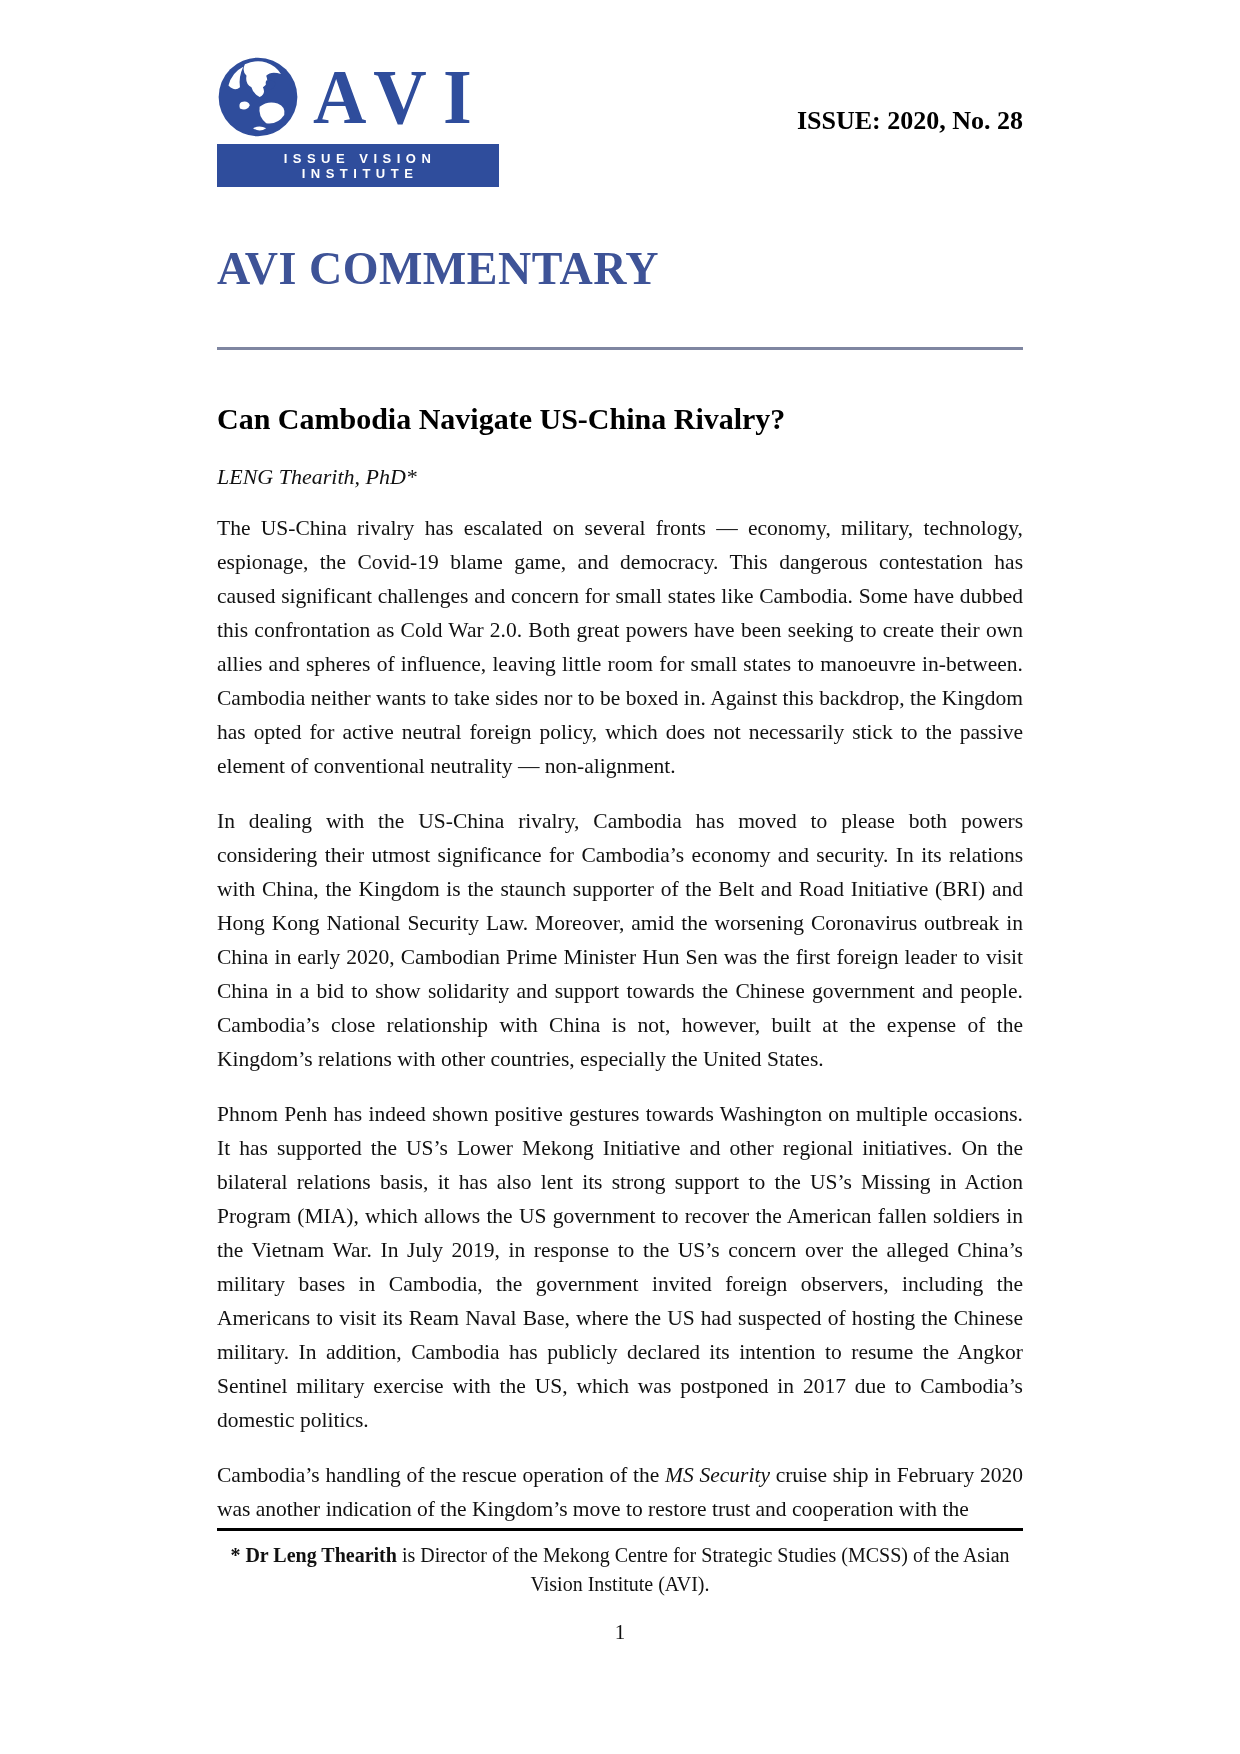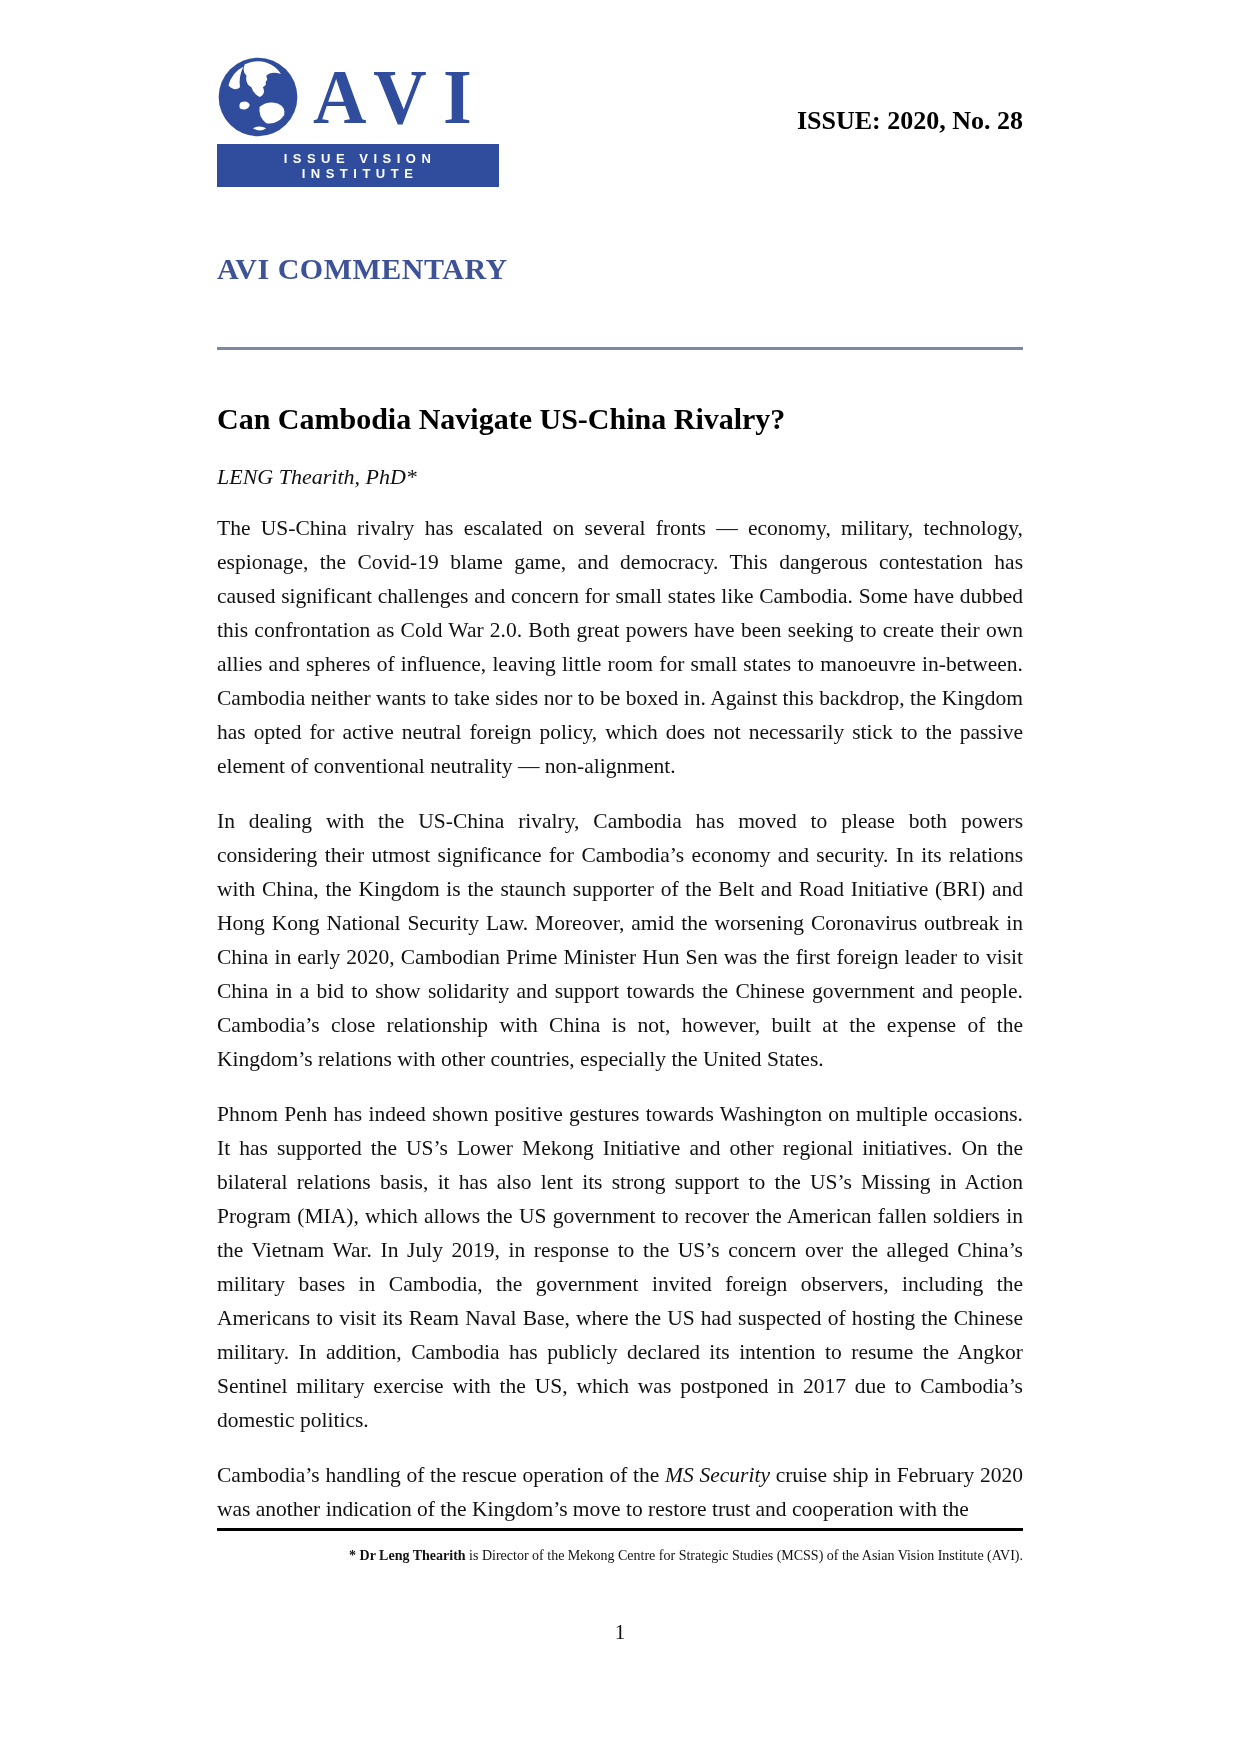--- a/index.html
+++ b/index.html
@@ -51,21 +51,21 @@
     margin-top: 50px;
     font-weight: bold;
     font-size: 26px;
     text-align: left;
     color: #000000;
   }
 
   
   .masthead-title {
     margin-top: 56px;
-    font-size: 30px;
+    font-size: 46px;
     line-height: 52px;
     font-weight: bold;
     color: #3e5397;
     letter-spacing: 0.5px;
   }
   .dateline {
     margin-top: 16px;
     font-size: 22px;
     font-weight: bold;
     color: #000000;
@@ -104,23 +104,23 @@
   
   .footnote-block {
     position: absolute;
     left: 133px;
     right: 133px;
     top: 1528px;
   }
   .footnote-rule { height: 3px; background: #000000; }
   .footnote {
     margin-top: 10px;
-    font-size: 14px;
+    font-size: 20px;
     line-height: 29px;
-    text-align: right;
+    text-align: center;
     color: #111111;
   }
   .footnote strong { font-weight: bold; }
   .page-number {
     position: absolute;
     left: 0;
     right: 0;
     top: 1620px;
     text-align: center;
     font-size: 21px;

